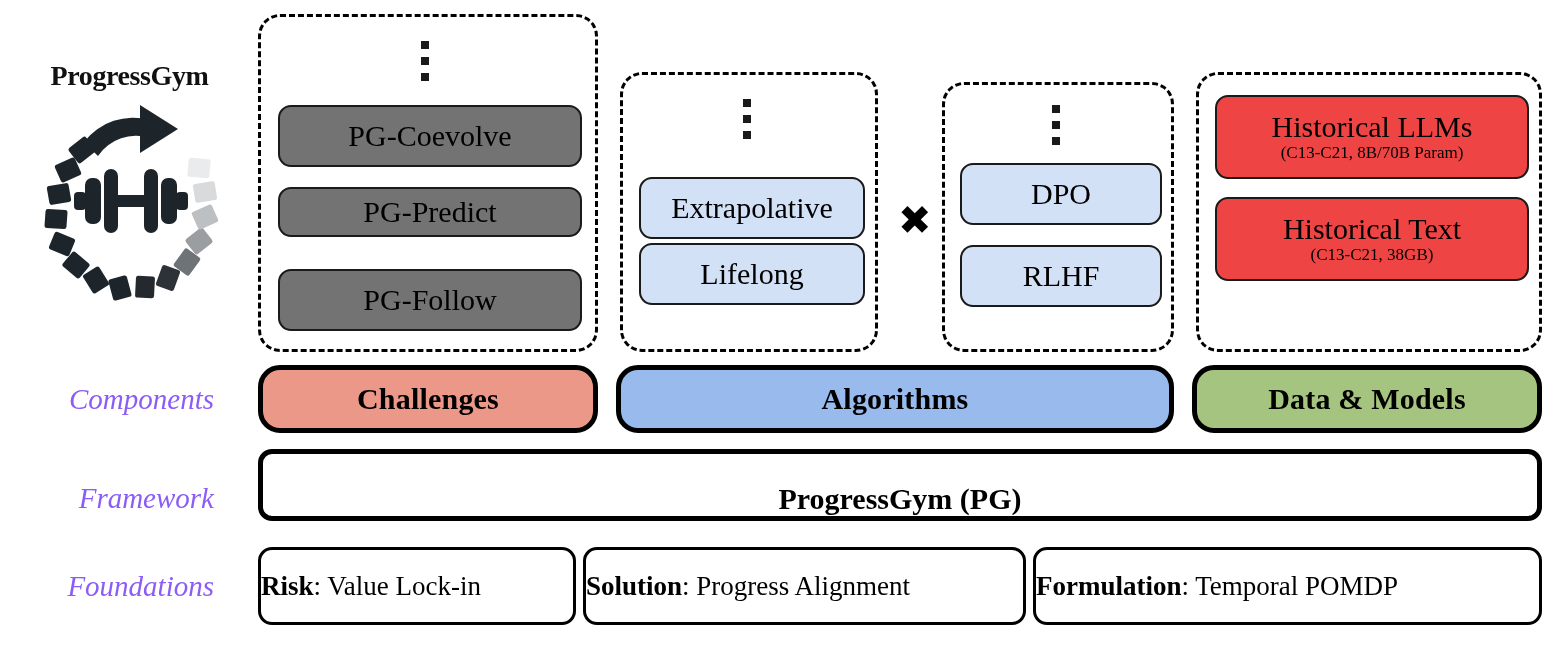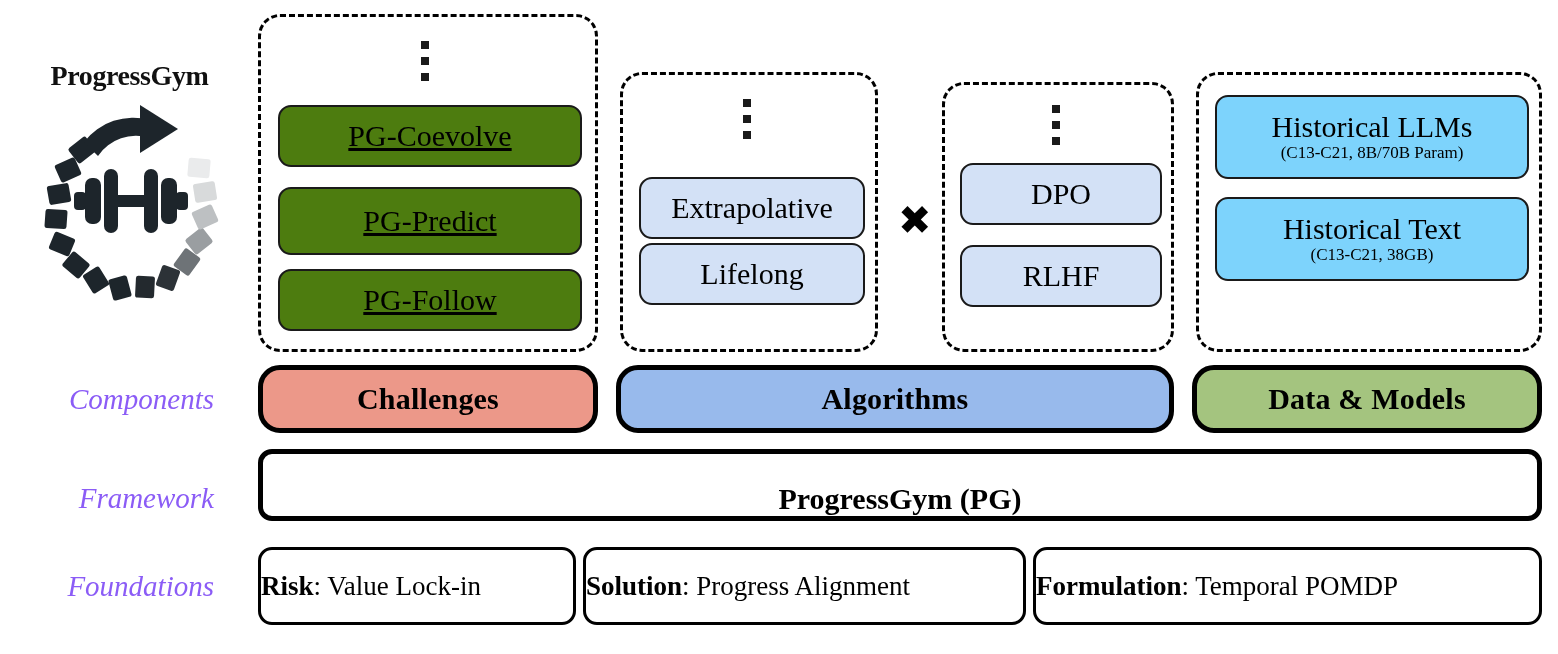--- a/index.html
+++ b/index.html
@@ -99,23 +99,23 @@
     line-height: 1.05;
     font-family: "Liberation Serif", "DejaVu Serif", serif;
     color: #000000;
     text-align: center;
   }
   .chip .chip-sub {
     font-size: 17px;
     line-height: 1.1;
     margin-top: 2px;
   }
-  .chip.pink  { background: #4d7c0f; text-decoration: underline; }
+  .chip.pink  { background: #737373; }
   .chip.blue  { background: #D3E1F6; }
-  .chip.green { background: #7dd3fc; }
+  .chip.green { background: #ef4444; }
 
   
   .bar {
     position: absolute;
     box-sizing: border-box;
     border: 5px solid #000000;
     border-radius: 22px;
     display: flex;
     align-items: center;
     justify-content: center;
@@ -259,21 +259,21 @@
 
   <div class="dashed-group" style="left:258px; top:14px; width:340px; height:338px;">
     <div class="vdots" style="left:160px; top:24px; height:40px;">
       <i></i>
         <i></i>
         <i></i>
     </div>
     <div class="chip pink" style="left:17px; top:88px; width:304px; height:62px;">
       <span>PG-Coevolve</span>
     </div>
-    <div class="chip pink" style="left:17px; top:170px; width:304px; height:68px;">
+    <div class="chip pink" style="left:17px; top:170px; width:304px; height:50px;">
       <span>PG-Predict</span>
     </div>
     <div class="chip pink" style="left:17px; top:252px; width:304px; height:62px;">
       <span>PG-Follow</span>
     </div>
   </div>
 
   <div class="dashed-group" style="left:620px; top:72px; width:258px; height:280px;">
     <div class="vdots" style="left:120px; top:24px; height:40px;">
       <i></i>

